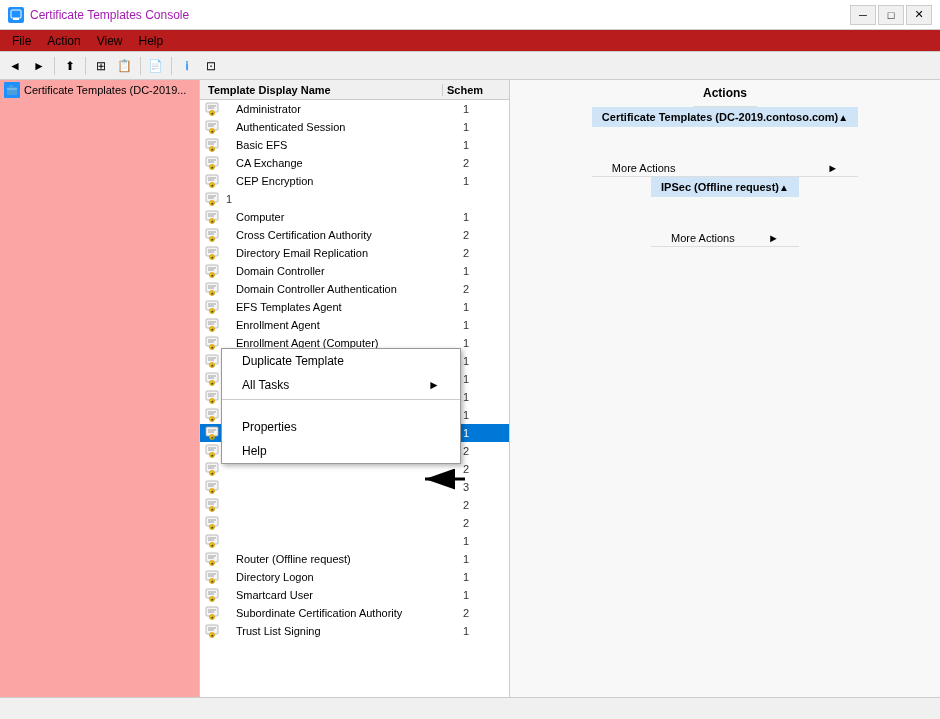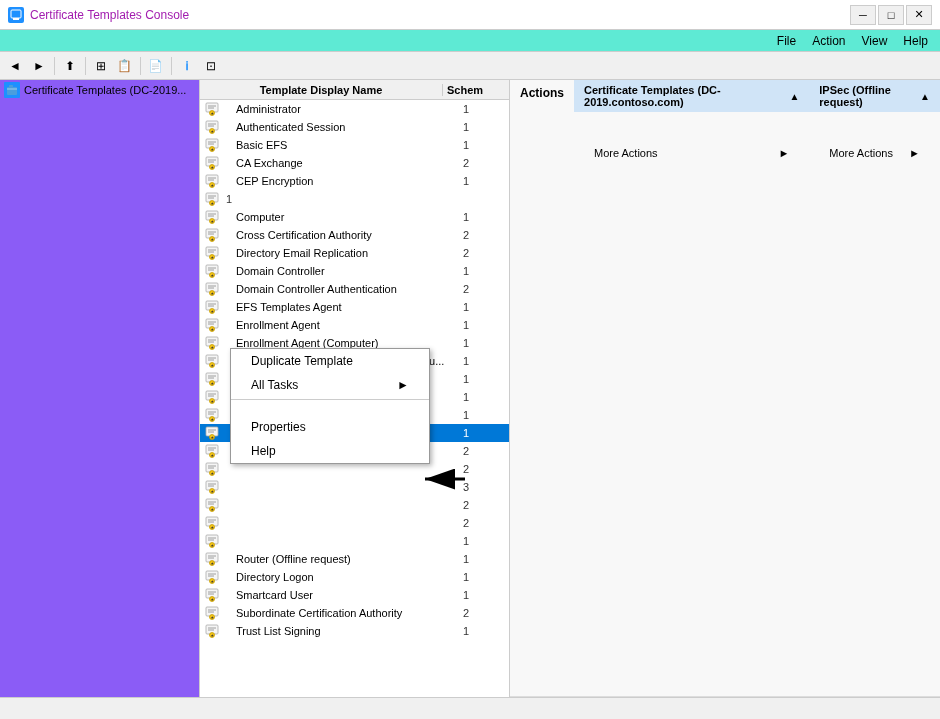--- a/index.html
+++ b/index.html
@@ -48,27 +48,26 @@
       border: 1px solid #ccc;
       cursor: pointer;
       display: flex;
       align-items: center;
       justify-content: center;
       font-size: 11px;
     }
 
     
     .menu-bar {
-      background: #5eead4;
+      background: #b91c1c;
       height: 22px;
       display: flex;
       align-items: center;
       padding: 0 4px;
       border-bottom: 1px solid #ccc;
-      justify-content: flex-end;
     }
     .menu-item {
       padding: 2px 8px;
       cursor: pointer;
       font-size: 12px;
     }
 
     
     .toolbar {
       background: #f0f0f0;
@@ -99,21 +98,21 @@
 
     
     .main-layout {
       display: flex;
       height: calc(719px - 30px - 22px - 28px - 22px);
     }
 
     
     .left-panel {
       width: 200px;
-      background: #8b5cf6;
+      background: #fca5a5;
       border-right: 1px solid #ccc;
       overflow: hidden;
       display: flex;
       flex-direction: column;
     }
     .tree-item {
       display: flex;
       align-items: center;
       padding: 2px 4px;
       cursor: pointer;
@@ -148,21 +147,20 @@
       height: 20px;
       align-items: center;
       flex-shrink: 0;
     }
     .list-header-name {
       flex: 1;
       padding: 0 8px;
       font-size: 11px;
       font-weight: bold;
       border-right: 1px solid #ccc;
-      text-align: center;
     }
     .list-header-schema {
       width: 50px;
       padding: 0 4px;
       font-size: 11px;
       font-weight: bold;
     }
     .list-body {
       overflow-y: auto;
       flex: 1;
@@ -197,22 +195,23 @@
       width: 50px;
       padding: 0 4px;
       color: #333;
     }
 
     
     .right-panel {
       flex: 1;
       background: #f8f8f8;
       display: flex;
-      flex-direction: row;
+      flex-direction: column;
       overflow: hidden;
+      align-items: center;
     }
     .actions-header {
       font-weight: bold;
       font-size: 12px;
       padding: 6px 10px;
       background: #f8f8f8;
       border-bottom: 1px solid #ddd;
     }
     .actions-section {
       border-bottom: 1px solid #ddd;
@@ -252,23 +251,23 @@
       font-size: 11px;
       position: absolute;
       bottom: 0;
       left: 0;
       right: 0;
     }
 
     
     .context-menu {
       position: absolute;
-      left: 230px;
+      left: 221px;
       top: 348px;
-      width: 200px;
+      width: 240px;
       background: #fff;
       border: 1px solid #999;
       box-shadow: 2px 2px 5px rgba(0,0,0,0.3);
       z-index: 100;
       font-size: 12px;
     }
     .context-menu-item {
       padding: 5px 20px;
       cursor: pointer;
       display: flex;

